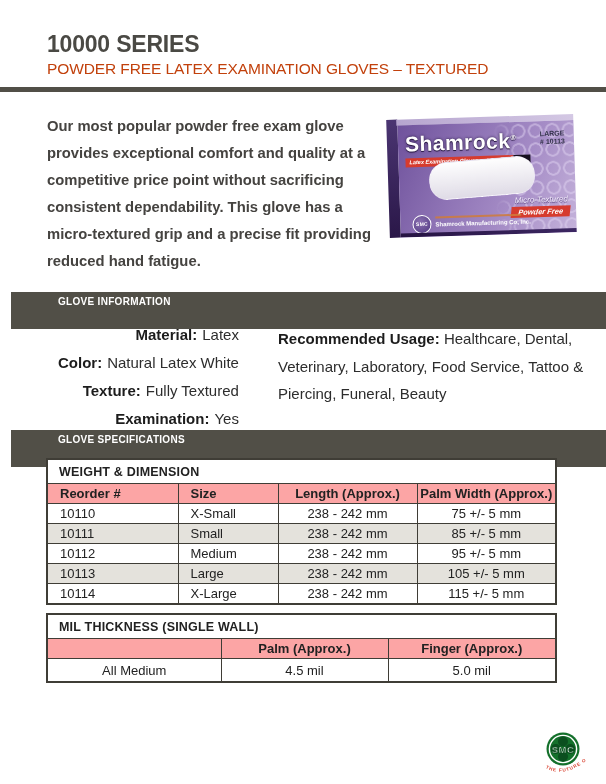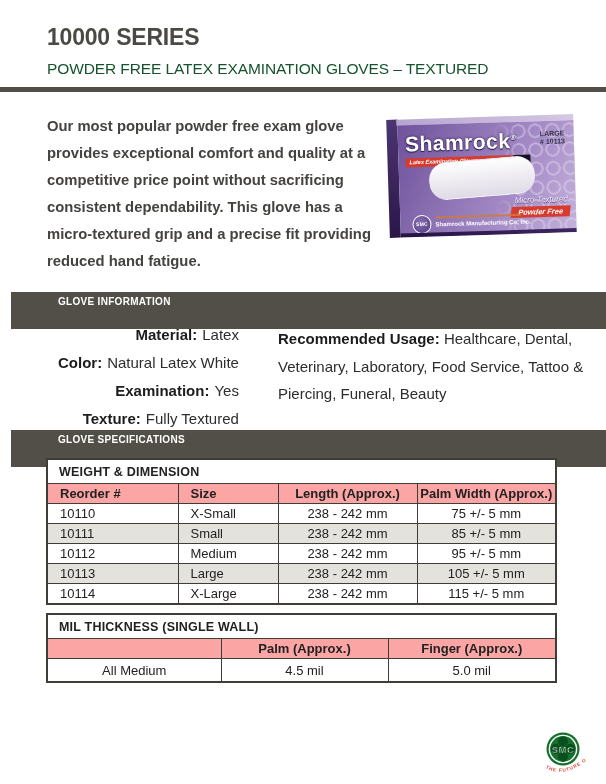--- a/index.html
+++ b/index.html
@@ -1,23 +1,23 @@
 <!DOCTYPE html>
 <html><head>
 <meta charset="utf-8">
 <style>
   html,body { margin:0; padding:0; background:#ffffff; }
   .page {
     position:relative; width:606px; height:784px; background:#ffffff;
     font-family:"Liberation Sans", sans-serif; color:#1f1f1f; overflow:hidden;
   }
   
-  .hd-title { position:absolute; left:47px; top:24px; font-size:23px; font-weight:bold;
+  .hd-title { position:absolute; left:47px; top:31px; font-size:23px; font-weight:bold;
     color:#4a4944; letter-spacing:-0.2px; }
-  .hd-sub { position:absolute; left:47px; top:60px; font-size:15.5px; color:#14532d; letter-spacing:-0.1px; }
+  .hd-sub { position:absolute; left:47px; top:60px; font-size:15.5px; color:#c2410c; letter-spacing:-0.1px; }
   .rule { position:absolute; left:0; top:87px; width:606px; height:5px; background:#514f47; }
 
   
   .desc { position:absolute; left:47px; top:113px; width:338px; font-size:14.8px; font-weight:bold;
     line-height:27px; color:#454340; }
 
   
   .pbox { position:absolute; left:388px; top:117px; width:187px; height:118px; transform:rotate(-1.8deg); }
   .pbox .box-top { position:absolute; left:10px; top:0; right:0; height:6px;
     background:linear-gradient(90deg,#b6a5cf,#d4c8e4); }
@@ -118,22 +118,22 @@
       <div class="minilogo">SMC</div>
       <div class="mfr">Shamrock Manufacturing Co, Inc.</div>
     </div>
   </div>
 
   <div class="bar info">GLOVE INFORMATION</div>
 
   <div class="fields">
     <div class="row"><span class="lbl">Material:</span><span class="val">Latex</span></div>
     <div class="row"><span class="lbl">Color:</span><span class="val">Natural Latex White</span></div>
+    <div class="row"><span class="lbl">Texture:</span><span class="val">Fully Textured</span></div>
     <div class="row"><span class="lbl">Examination:</span><span class="val">Yes</span></div>
-    <div class="row"><span class="lbl">Texture:</span><span class="val">Fully Textured</span></div>
   </div>
 
   <div class="usage">
     <span class="lbl">Recommended Usage:</span>
     <span>Healthcare, Dental, Veterinary, Laboratory, Food Service, Tattoo &amp; Piercing, Funeral, Beauty</span>
   </div>
 
   <div class="bar spec">GLOVE SPECIFICATIONS</div>
 
   <table class="spec tbl-weight">

